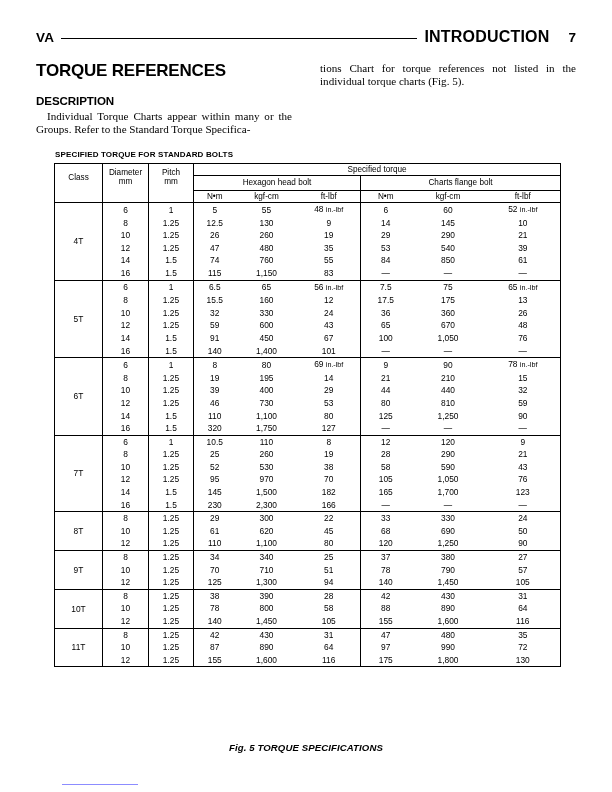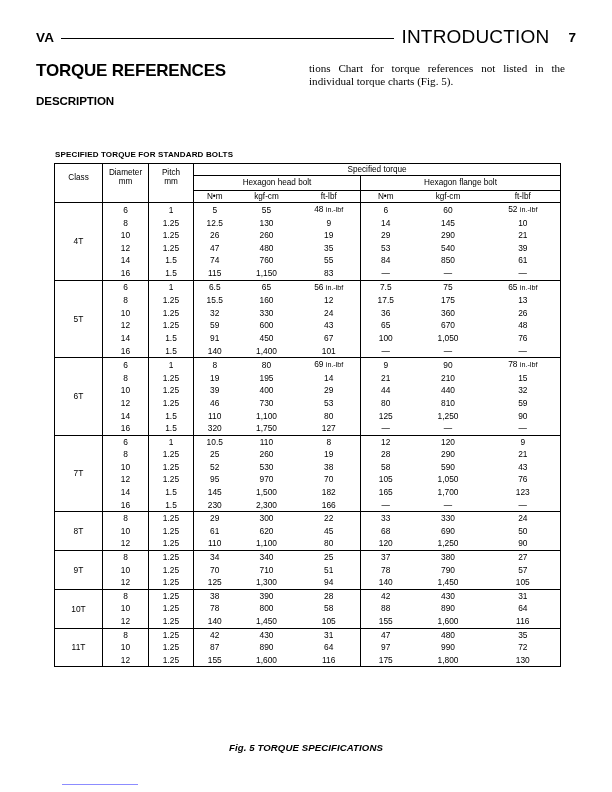--- a/index.html
+++ b/index.html
@@ -34,40 +34,40 @@
   }
   #page-header .hdr-rule {
     flex: 1 1 auto;
     height: 0;
     border-top: 1.6px solid #000;
     margin: 0 7px;
     position: relative;
     top: 1px;
   }
   #page-header .hdr-right {
-    font-size: 19px;
-    font-weight: normal;
+    font-size: 16px;
+    font-weight: bold;
     letter-spacing: 0.2px;
     white-space: nowrap;
   }
   #page-header .hdr-page {
     font-size: 13.5px;
     font-weight: bold;
     margin-left: 19px;
     white-space: nowrap;
   }
 
   
   #prose {
     position: absolute;
     left: 36px;
     top: 62px;
     width: 540px;
     display: flex;
-    gap: 17px;
+    gap: 28px;
   }
   #prose .col {
     width: 256px;
   }
   .sec-title {
     font-size: 17px;
     font-weight: bold;
     letter-spacing: -0.2px;
     margin: 0 0 14px 0;
     line-height: 1.05;
@@ -178,20 +178,21 @@
   <span class="hdr-left">VA</span>
   <span class="hdr-rule"></span>
   <span class="hdr-right">INTRODUCTION</span>
   <span class="hdr-page">7</span>
 </div>
 
 <div id="prose">
   <div class="col">
     <h1 class="sec-title">TORQUE REFERENCES</h1>
     <h2 class="sub-title">DESCRIPTION</h2>
+    <p class="body-text">Individual Torque Charts appear within many or the Groups. Refer to the Standard Torque Specifica-</p>
   </div>
   <div class="col">
     <p class="body-text noindent">tions Chart for torque references not listed in the individual torque charts (Fig. 5).</p>
   </div>
 </div>
 
 <div id="table-caption">SPECIFIED TORQUE FOR STANDARD BOLTS</div>
 
 <div id="torque-table-wrap">
   <table class="torque">
@@ -214,21 +215,21 @@
           <div>mm</div>
         </td>
         <td rowspan="2" class="th bdr-r">
           <div>Pitch</div>
           <div>mm</div>
         </td>
         <td colspan="6" class="th bdr-b">Specified torque</td>
       </tr>
       <tr class="hdr-row-h2">
         <td colspan="3" class="th bdr-b bdr-r">Hexagon head bolt</td>
-        <td colspan="3" class="th bdr-b">Hexagon flange bolt</td>
+        <td colspan="3" class="th bdr-b">Charts flange bolt</td>
       </tr>
       <tr class="hdr-row-h3">
         <td class="th bdr-r bdr-b"></td>
         <td class="th bdr-r bdr-b"></td>
         <td class="th bdr-r bdr-b"></td>
         <td class="th bdr-b">N•m</td>
         <td class="th bdr-b">kgf-cm</td>
         <td class="th bdr-b bdr-r">ft-lbf</td>
         <td class="th bdr-b">N•m</td>
         <td class="th bdr-b">kgf-cm</td>

